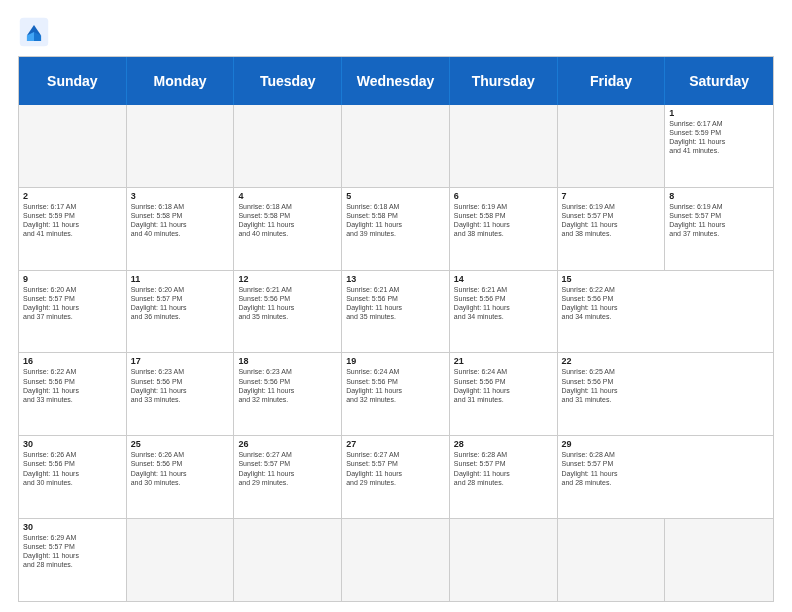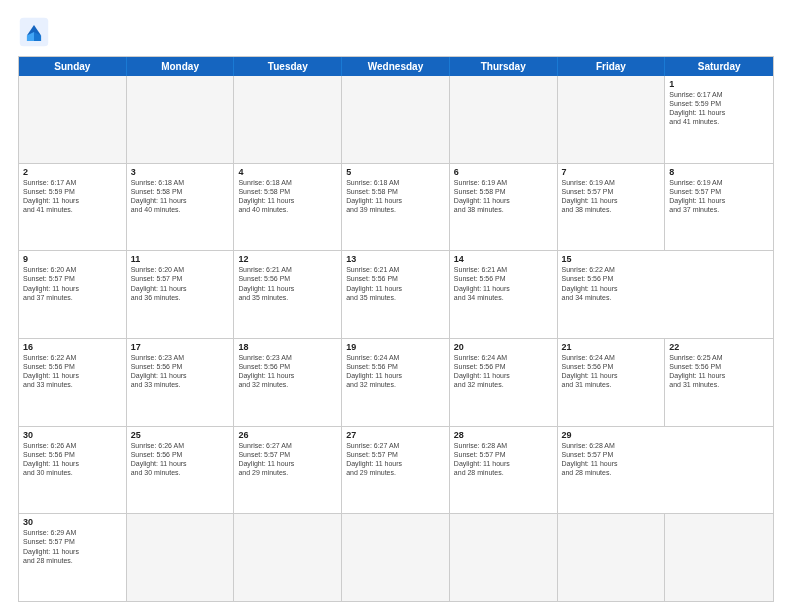--- a/index.html
+++ b/index.html
@@ -61,24 +61,24 @@
       display: flex;
       flex-direction: column;
     }
     .cal-header {
       display: grid;
       grid-template-columns: repeat(7, 1fr);
       background: #1565c0;
     }
     .cal-header-cell {
       color: #fff;
-      font-size: 10px;
+      font-size: 14px;
       font-weight: bold;
       text-align: center;
-      padding: 4px 2px;
+      padding: 16px 2px;
       border-right: 1px solid #1a7ad4;
     }
     .cal-header-cell:last-child { border-right: none; }
     .cal-body {
       display: flex;
       flex-direction: column;
       flex: 1;
     }
     .cal-row {
       display: grid;
@@ -279,27 +279,20 @@
 and 32 minutes.</div>
           </div>
           <div class="cal-cell">
             <div class="day-num">19</div>
             <div class="day-info" style="white-space: pre-line;">Sunrise: 6:24 AM
 Sunset: 5:56 PM
 Daylight: 11 hours
 and 32 minutes.</div>
           </div>
           <div class="cal-cell">
-            <div class="day-num">20</div>
-            <div class="day-info" style="white-space: pre-line;">Sunrise: 6:24 AM
-Sunset: 5:56 PM
-Daylight: 11 hours
-and 32 minutes.</div>
-          </div>
-          <div class="cal-cell">
             <div class="day-num">21</div>
             <div class="day-info" style="white-space: pre-line;">Sunrise: 6:24 AM
 Sunset: 5:56 PM
 Daylight: 11 hours
 and 31 minutes.</div>
           </div>
           <div class="cal-cell">
             <div class="day-num">22</div>
             <div class="day-info" style="white-space: pre-line;">Sunrise: 6:25 AM
 Sunset: 5:56 PM

